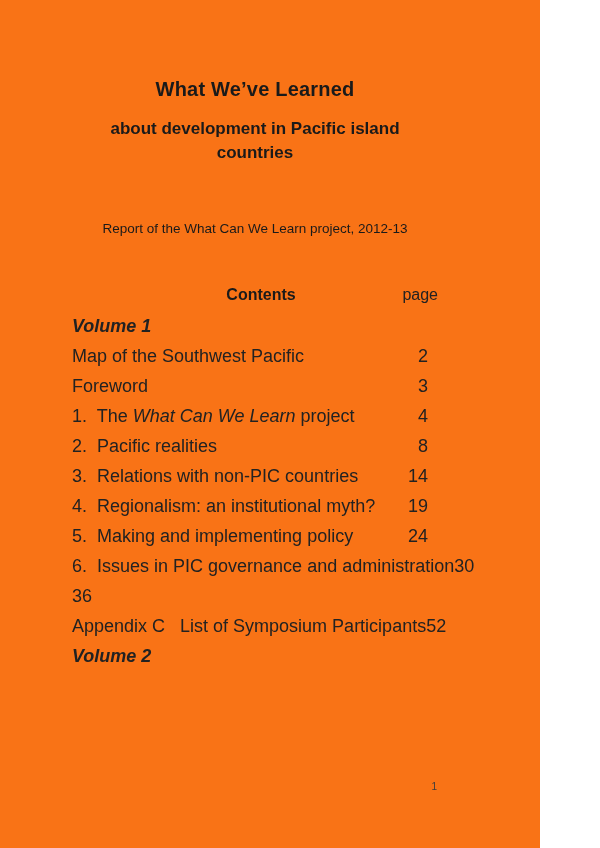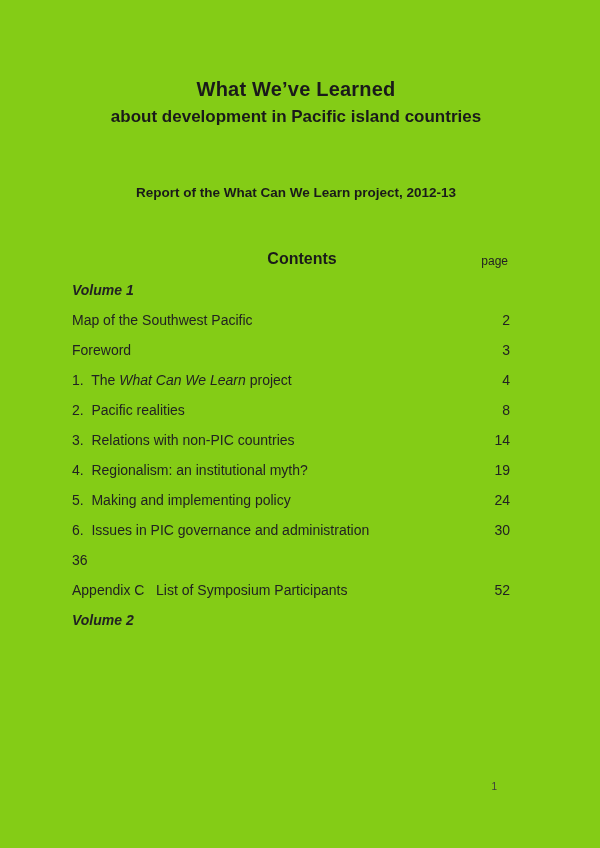--- a/index.html
+++ b/index.html
@@ -8,84 +8,84 @@
     background: #ffffff;
   }
   body {
     width: 600px;
     height: 848px;
     font-family: "Liberation Sans", "DejaVu Sans", sans-serif;
     color: #1d1d1d;
   }
   .page {
     position: relative;
-    width: 600px;
+    width: 540px;
     height: 848px;
     box-sizing: border-box;
-    padding: 0 80px 0 72px;
-    background: #84cc16;
+    padding: 0 102px 0 72px;
+    background: #f97316;
     overflow: hidden;
   }
   .doc-title {
     margin: 76px 0 0 0;
     font-size: 20px;
     line-height: 26px;
     font-weight: 700;
     text-align: center;
     color: #1a1a1a;
     letter-spacing: 0.2px;
   }
   .doc-subtitle {
-    margin: 3px 0 0 0;
+    margin: 15px 0 0 0;
     font-size: 17px;
     line-height: 24px;
     font-weight: 700;
     text-align: center;
     color: #1a1a1a;
   }
   .report-line {
     margin: 55px 0 0 0;
     font-size: 13.5px;
     line-height: 18px;
-    font-weight: 700;
+    font-weight: 400;
     text-align: center;
     color: #1a1a1a;
   }
   .contents-header {
     position: relative;
     margin-top: 46px;
     height: 22px;
     text-align: center;
   }
   .contents-heading {
     position: relative;
     left: 6px;
     font-size: 16px;
     line-height: 22px;
     font-weight: 700;
     color: #1a1a1a;
   }
   .page-label {
     position: absolute;
-    right: 12px;
+    right: 0;
     bottom: 2px;
-    font-size: 12px;
+    font-size: 16px;
     font-weight: 400;
     color: #222222;
   }
   .toc {
     margin-top: 5px;
   }
   .toc-row {
     display: flex;
     justify-content: space-between;
     align-items: baseline;
     height: 30px;
     line-height: 30px;
-    font-size: 14px;
+    font-size: 18px;
     color: #222222;
   }
   .toc-label {
     white-space: pre;
   }
   .toc-row.section .toc-label {
     font-weight: 700;
     font-style: italic;
   }
   .seg-italic {

